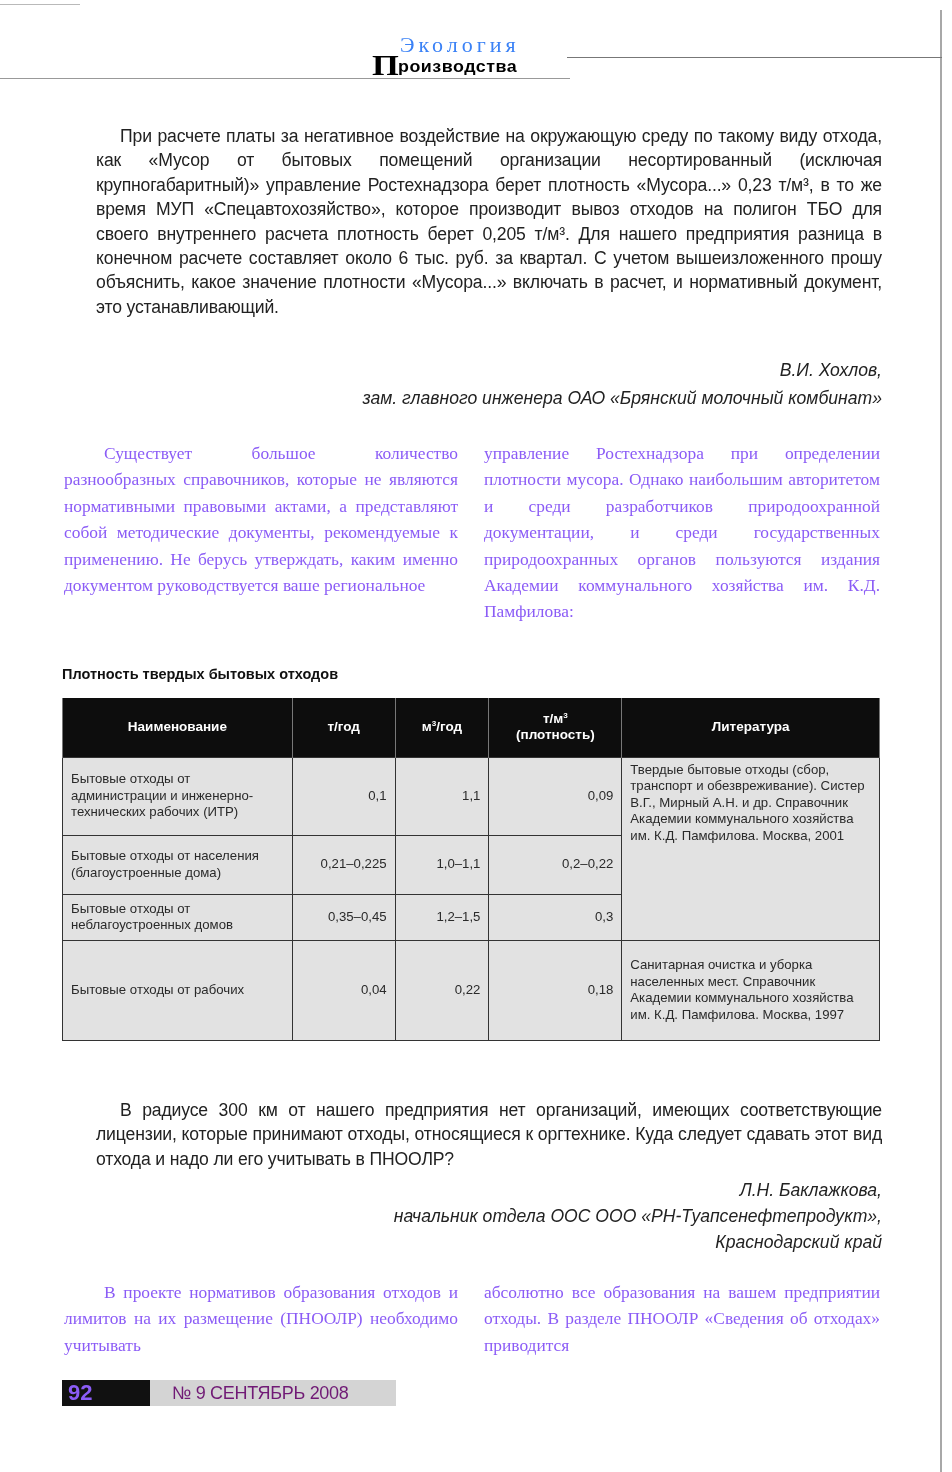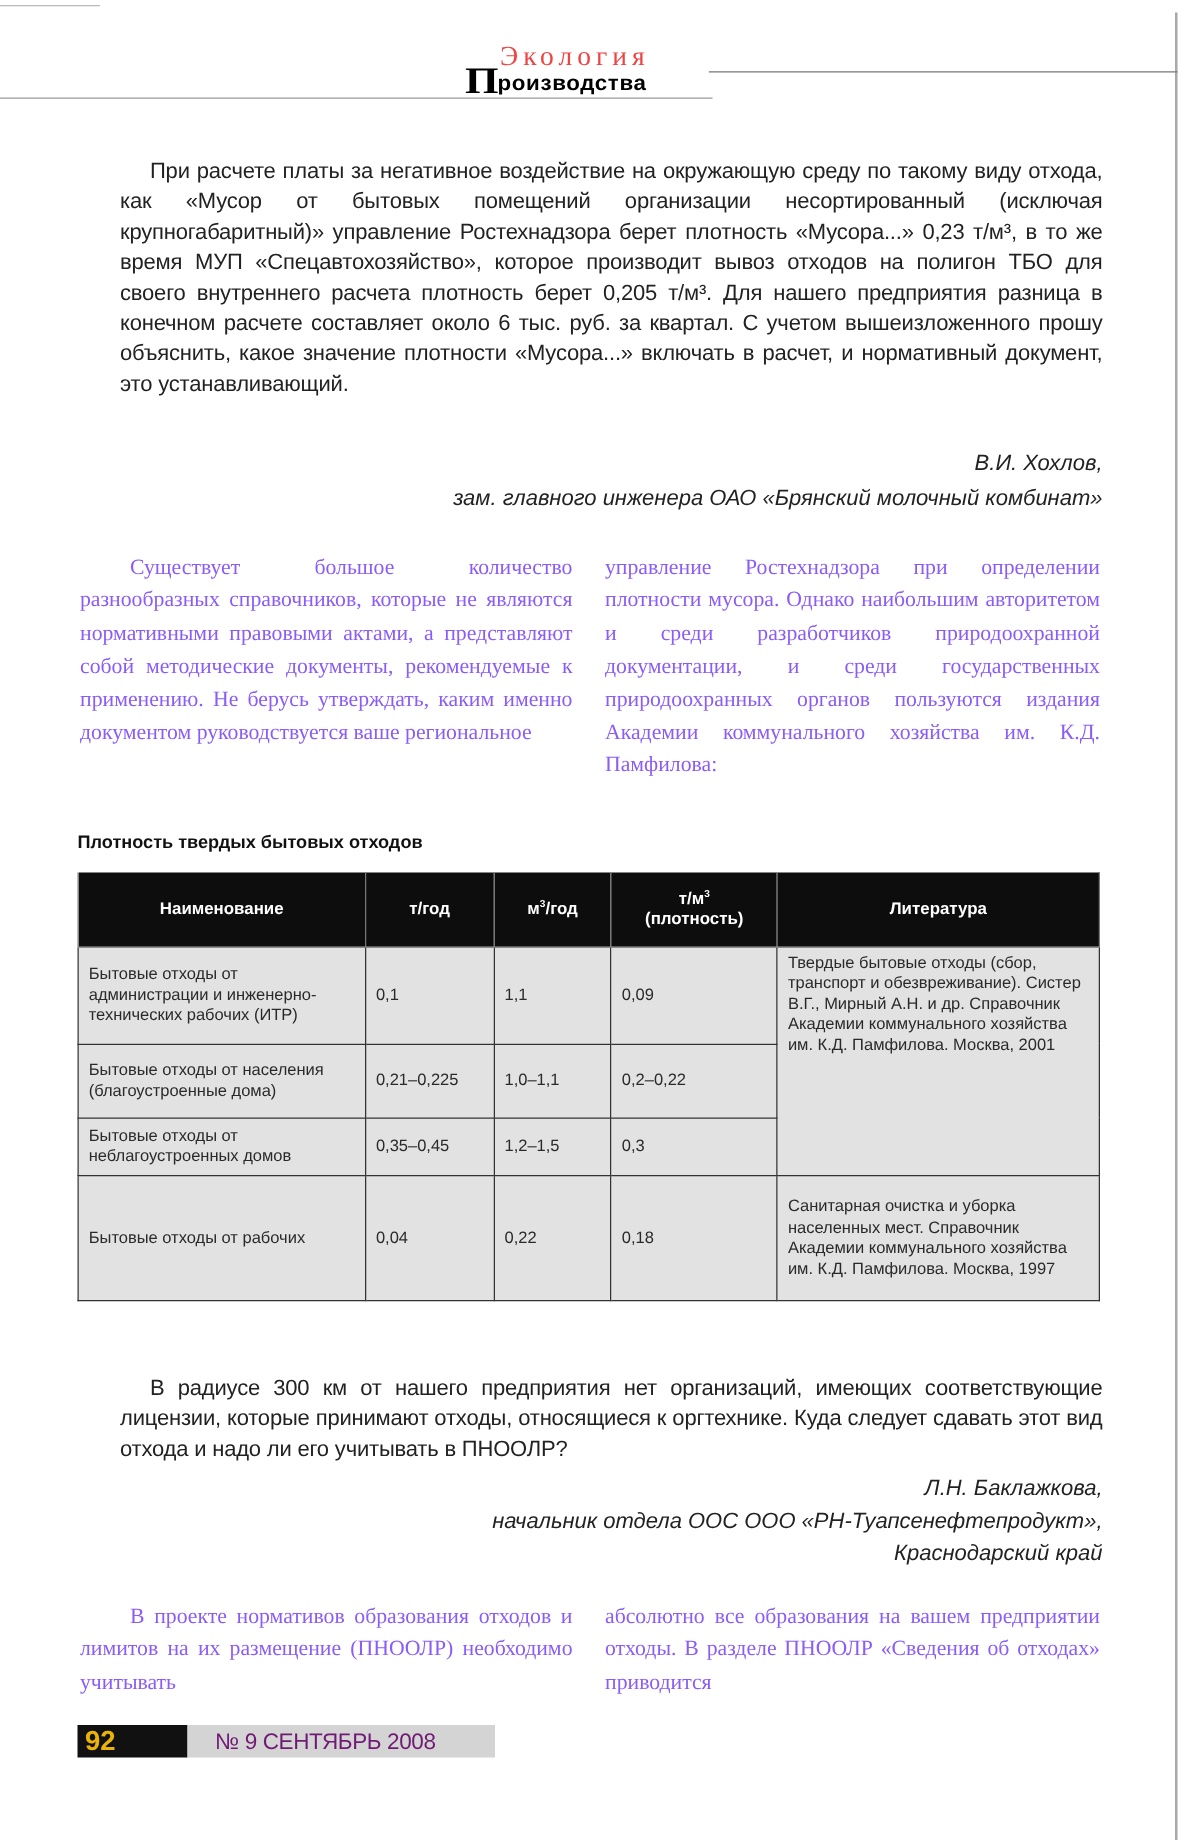--- a/index.html
+++ b/index.html
@@ -5,47 +5,47 @@
   * { box-sizing: border-box; margin: 0; padding: 0; }
   html, body { width: 952px; height: 1472px; background: #ffffff; overflow: hidden; }
   body { position: relative; font-family: "Liberation Sans", sans-serif; color: #1e1e1e; }
 
   
   .scan-line-top { position: absolute; left: 0; top: 4px; width: 80px; height: 1px; background: #b9b9b9; }
   .scan-edge-right { position: absolute; left: 940px; top: 10px; width: 2px; height: 1462px; background: #a8a8a8; }
 
   
   .masthead { position: absolute; left: 372px; top: 30px; width: 570px; height: 50px; }
-  .masthead .top-word { position: absolute; left: 28px; top: 4px; font-family: "Liberation Serif", serif; font-size: 22px; letter-spacing: 4px; color: #ef4444; line-height: 22px; }
+  .masthead .top-word { position: absolute; left: 28px; top: 4px; font-family: "Liberation Serif", serif; font-size: 22px; letter-spacing: 4px; color: #3b82f6; line-height: 22px; }
   .masthead .big-p { position: absolute; left: 0; top: 22px; font-family: "Liberation Serif", serif; font-weight: bold; font-size: 30px; line-height: 26px; color: #000; transform: scaleX(1.15); transform-origin: left; }
   .masthead .bottom-word { position: absolute; left: 26px; top: 28px; font-family: "Liberation Sans", sans-serif; font-weight: 900; font-size: 17px; line-height: 18px; color: #000; letter-spacing: 0.5px; transform: scaleX(1.05); transform-origin: left; }
   .masthead .rule { position: absolute; left: 195px; top: 27px; width: 375px; height: 1px; background: #777; }
   .masthead .underline { position: absolute; left: -372px; top: 48px; width: 570px; height: 1px; background: #999; }
 
   
   .q-para { position: absolute; left: 96px; width: 786px; font-family: "Liberation Sans", sans-serif; font-size: 17.6px; line-height: 24.4px; color: #222; text-align: justify; text-indent: 24px; letter-spacing: -0.15px; }
   .sig { position: absolute; right: 70px; font-family: "Liberation Sans", sans-serif; font-style: italic; font-size: 17.6px; line-height: 24.4px; color: #222; text-align: right; white-space: nowrap; }
 
   
   .a-col { position: absolute; font-family: "Liberation Serif", serif; font-size: 17.4px; line-height: 26.4px; color: #8b5cf6; text-align: justify; }
   .a-col.indent { text-indent: 40px; }
 
   
   .table-title { position: absolute; left: 62px; top: 666px; width: 818px; font-family: "Liberation Sans", sans-serif; font-weight: bold; font-size: 14.5px; color: #111; }
   table.density { position: absolute; left: 62px; top: 698px; width: 818px; border-collapse: collapse; font-family: "Liberation Sans", sans-serif; }
   table.density th { background: #0d0d0d; color: #ffffff; font-weight: bold; font-size: 13.5px; height: 59px; text-align: center; vertical-align: middle; border-left: 1px solid #777; border-right: 1px solid #777; line-height: 16px; padding: 0 4px; }
   table.density td { background: #e2e2e2; font-size: 13.2px; color: #2a2a2a; border: 1px solid #333; line-height: 16.6px; vertical-align: middle; padding: 6px 8px; }
-  table.density td.num { text-align: left; }
+  table.density td.num { text-align: right; }
   table.density td.lit { vertical-align: top; padding: 4px 8px; }
   table.density td.lit.bottom { vertical-align: middle; }
   sup { font-size: 0.6em; vertical-align: super; line-height: 0; }
 
   
   .footer { position: absolute; left: 62px; top: 1380px; height: 26px; display: flex; align-items: stretch; }
-  .page-num { width: 88px; background: #111; color: #eab308; font-family: "Liberation Sans", sans-serif; font-weight: bold; font-size: 22px; line-height: 26px; padding-left: 6px; }
+  .page-num { width: 88px; background: #111; color: #8b5cf6; font-family: "Liberation Sans", sans-serif; font-weight: bold; font-size: 22px; line-height: 26px; padding-left: 6px; }
   .issue { width: 246px; background: #d4d4d4; color: #701a75; font-family: "Liberation Sans", sans-serif; font-size: 18px; line-height: 26px; padding-left: 22px; letter-spacing: -0.3px; }
 </style>
 </head>
 <body>
 
 <div class="scan-line-top"></div>
 <div class="scan-edge-right"></div>
 
 <div class="masthead">
   <span class="top-word">Экология</span>

